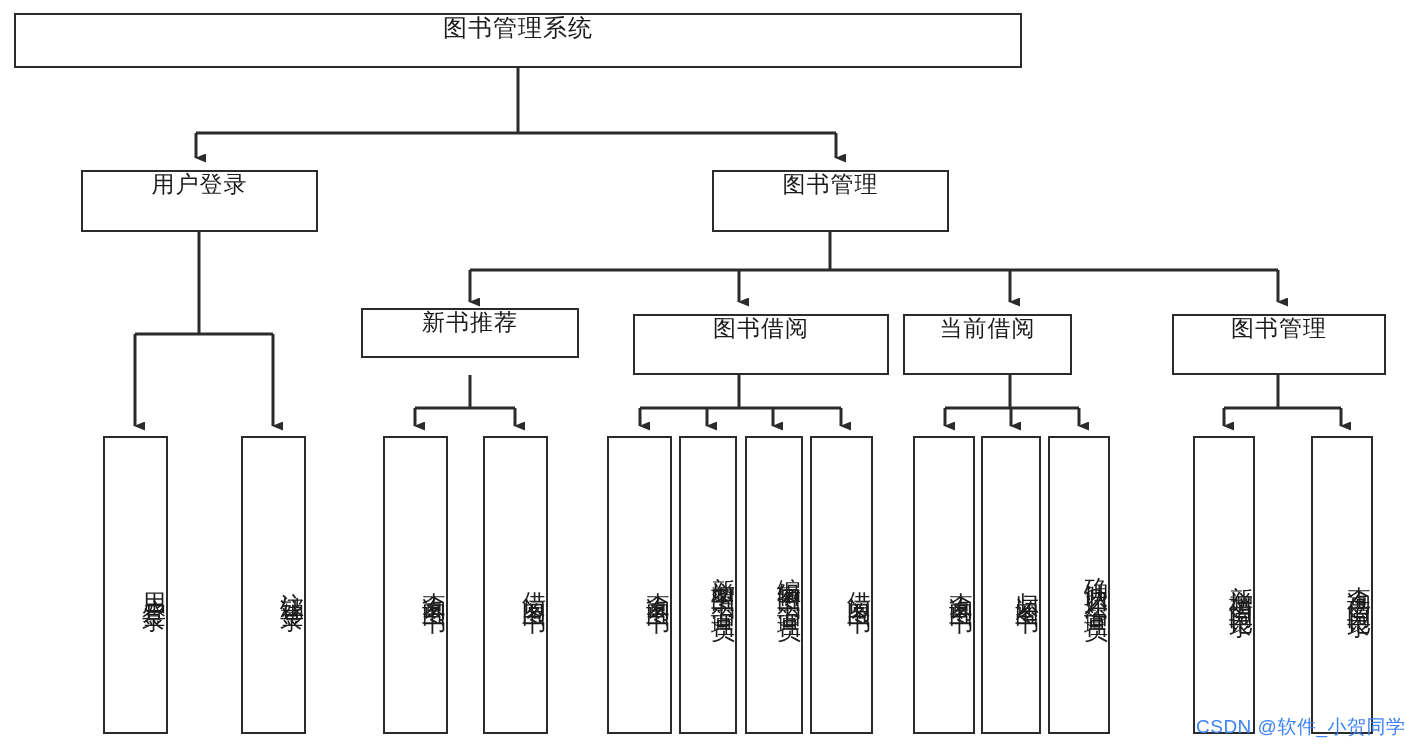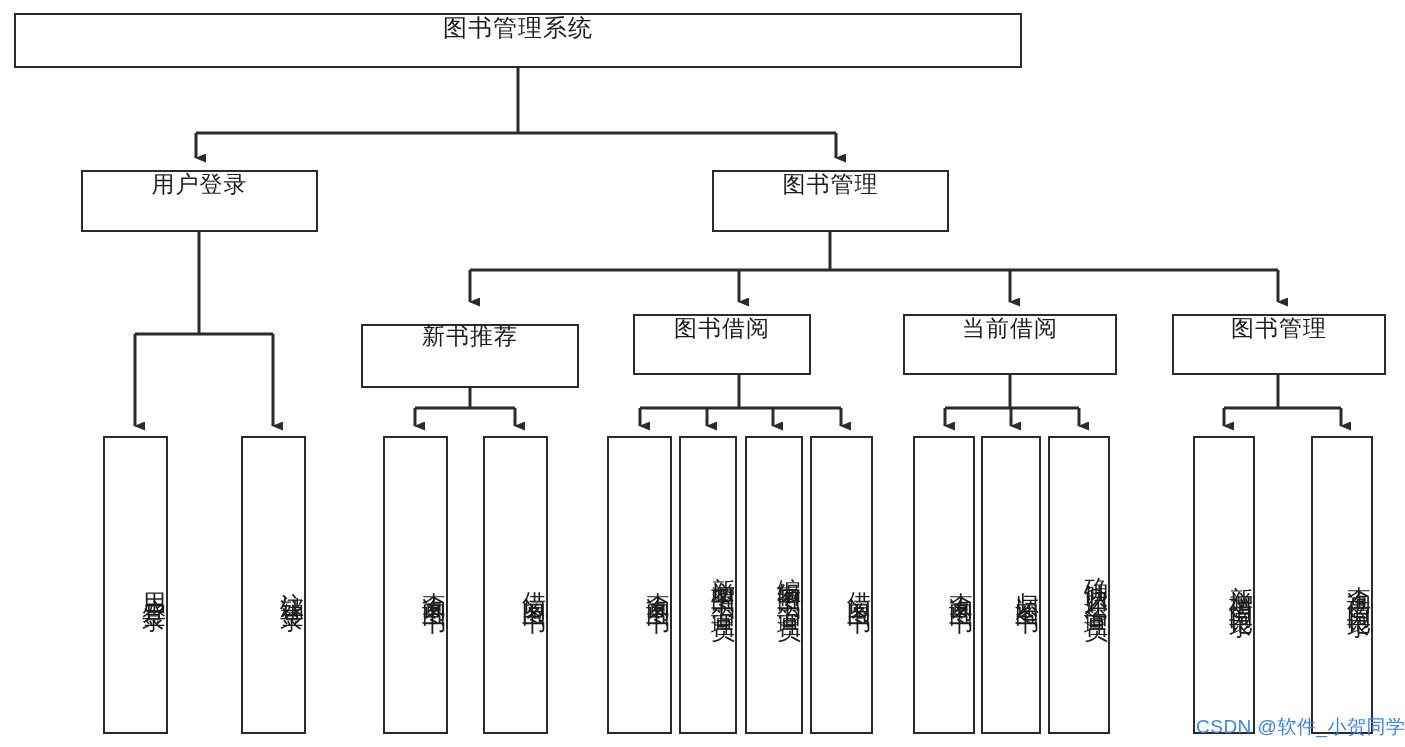--- a/index.html
+++ b/index.html
@@ -124,27 +124,27 @@
     <span>图书管理系统</span>
   </div>
 
   <div class="node horiz" style="left:81px; top:170px; width:237px; height:62px;">
     <span>用户登录</span>
   </div>
   <div class="node horiz" style="left:712px; top:170px; width:237px; height:62px;">
     <span>图书管理</span>
   </div>
 
-  <div class="node horiz" style="left:361px; top:324px; width:218px; height:64px;font-family:Liberation Mono, monospace;">
+  <div class="node horiz" style="left:361px; top:308px; width:218px; height:50px;">
     <span>新书推荐</span>
   </div>
-  <div class="node horiz" style="left:633px; top:314px; width:178px; height:61px;">
+  <div class="node horiz" style="left:633px; top:314px; width:256px; height:61px;">
     <span>图书借阅</span>
   </div>
-  <div class="node horiz" style="left:903px; top:314px; width:214px; height:61px;">
+  <div class="node horiz" style="left:903px; top:314px; width:169px; height:61px;">
     <span>当前借阅</span>
   </div>
   <div class="node horiz" style="left:1172px; top:314px; width:214px; height:61px;">
     <span>图书管理</span>
   </div>
 
   <div class="node vert" style="left:103px; top:436px; width:65px; height:298px;">
     <span class="vtext">用户登录</span>
   </div>
   <div class="node vert" style="left:241px; top:436px; width:65px; height:298px;">

